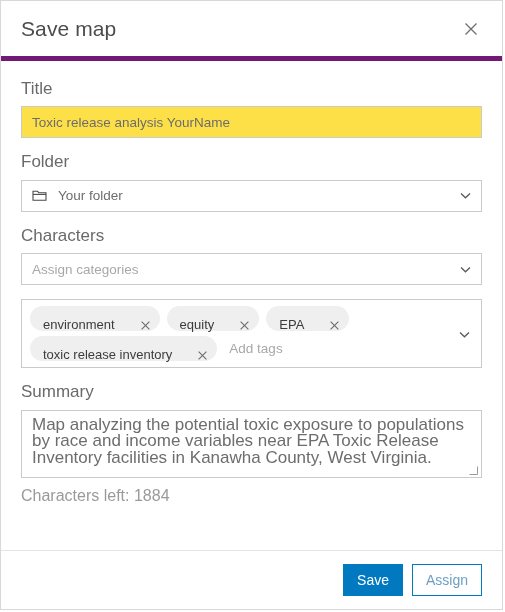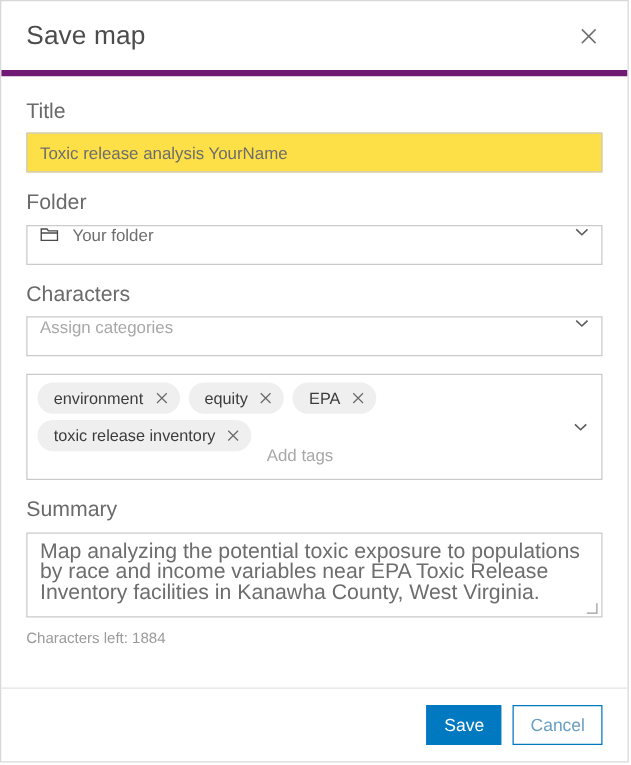--- a/index.html
+++ b/index.html
@@ -82,21 +82,21 @@
     background: #fde047;
   }
 
   
   .select-ctl {
     width: 100%;
     height: 32px;
     border: 1px solid #cacaca;
     box-sizing: border-box;
     display: flex;
-    align-items: flex-start;
+    align-items: center;
     padding: 0 9px 0 10px;
     background: #ffffff;
     cursor: pointer;
   }
   .select-ctl .folder-ico {
     flex: 0 0 auto;
     margin-right: 11px;
     display: flex;
     align-items: center;
     color: #4a4a4a;
@@ -127,46 +127,46 @@
   }
   .tags-inner {
     flex: 1 1 auto;
     display: flex;
     flex-wrap: wrap;
     align-content: flex-start;
     gap: 5px 7px;
   }
   .chip {
     display: inline-flex;
-    align-items: center;
+    align-items: flex-end;
     background: #efefef;
     border-radius: 13px;
     height: 25px;
     padding: 0 9px 0 13px;
     font-size: 13px;
     color: #3c3c3c;
     cursor: default;
+    gap: 16px;
   }
   .chip .chip-label { line-height: 1; }
   .chip .chip-x {
     margin-left: 9px;
     display: flex;
     align-items: center;
     color: #6a6a6a;
     cursor: pointer;
   }
   .tag-add {
     display: inline-flex;
     align-items: center;
     height: 25px;
     font-size: 13.5px;
     color: #a8a8a8;
     padding-left: 5px;
     cursor: text;
-    margin-top: 16px;
   }
   .tags-chev {
     flex: 0 0 34px;
     display: flex;
     align-items: center;
     justify-content: center;
     color: #5a5a5a;
     cursor: pointer;
   }
 
@@ -188,21 +188,21 @@
   .resize-grip {
     position: absolute;
     right: 2px;
     bottom: 2px;
     width: 11px;
     height: 11px;
     pointer-events: none;
   }
   .char-left {
     margin-top: 9px;
-    font-size: 12px;
+    font-size: 16px;
     color: #9a9a9a;
   }
 
   
   .dlg-footer {
     flex: 0 0 59px;
     border-top: 1px solid #e4e4e4;
     display: flex;
     align-items: center;
     justify-content: flex-end;
@@ -354,16 +354,16 @@
           <polyline points="9.5,1.5 9.5,9.5 1.5,9.5"></polyline>
         </svg>
       </div>
       <div class="char-left">Characters left: 1884</div>
     </div>
 
   </div>
 
   <div class="dlg-footer">
     <div class="btn btn-primary">Save</div>
-    <div class="btn btn-secondary">Cancel</div>
+    <div class="btn btn-secondary">Assign</div>
   </div>
 
 </div>
 
 </body></html>

